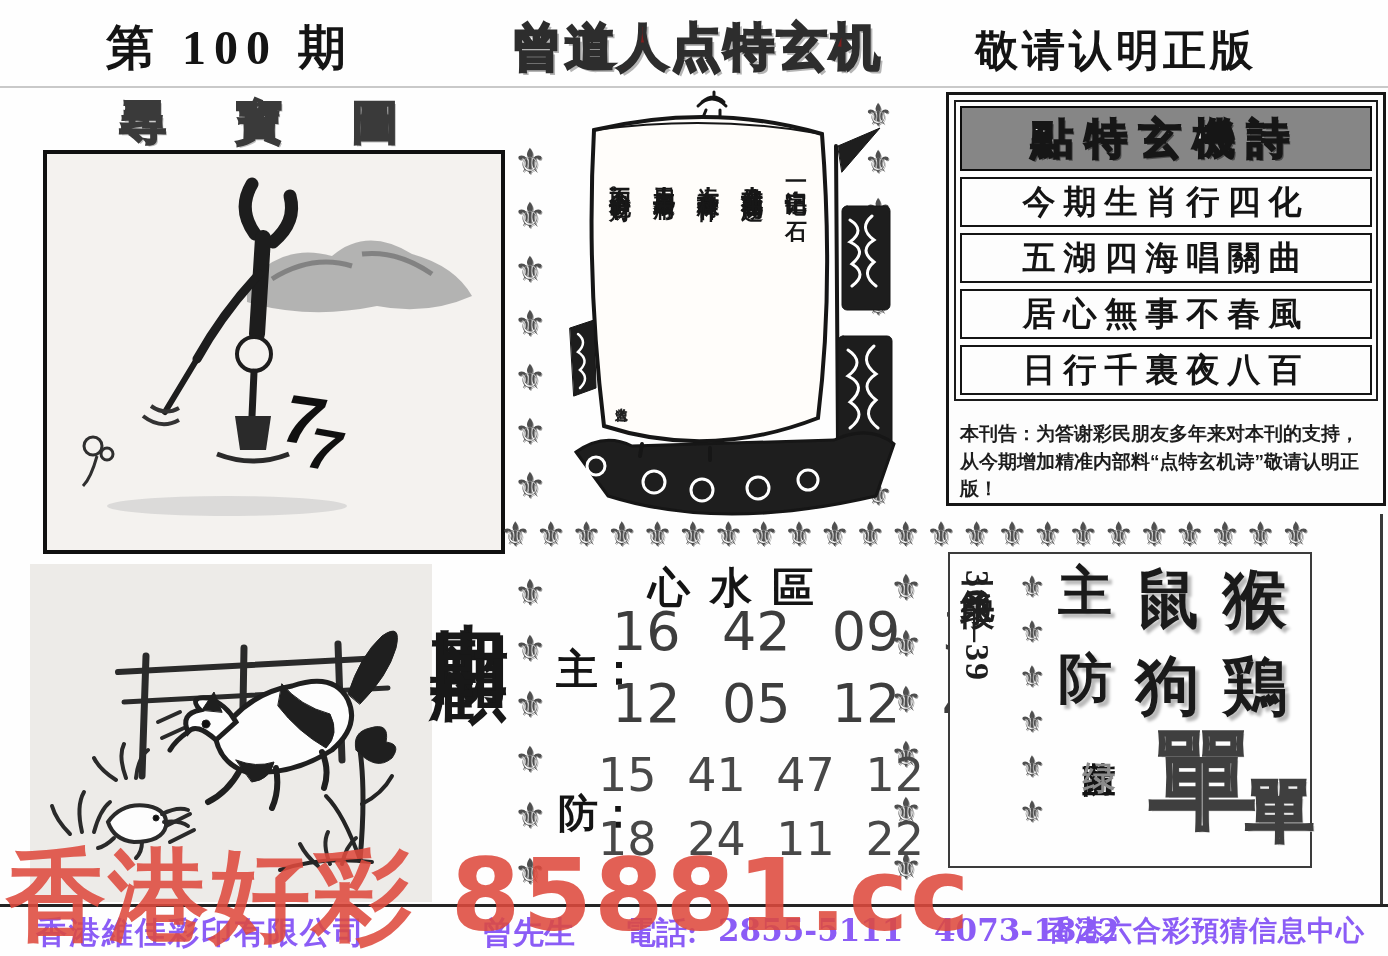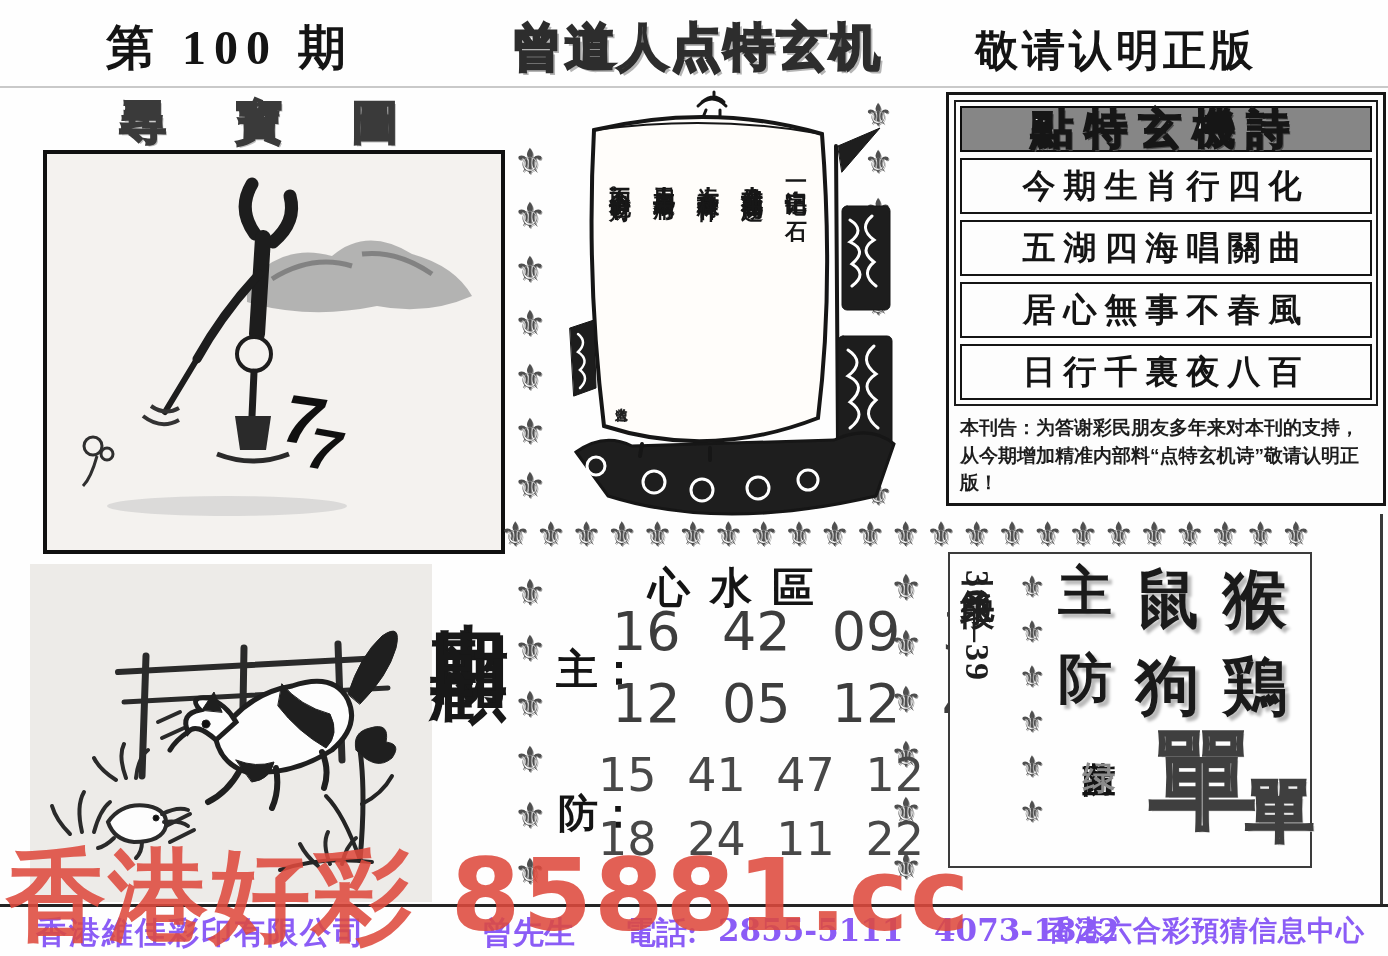--- a/index.html
+++ b/index.html
@@ -4,21 +4,21 @@
 <style>
   html,body{margin:0;padding:0;background:#e8e8e8;}
   #sheet{position:relative;width:1388px;height:956px;margin:0 auto;background:#fefefe;
          font-family:"Liberation Sans",sans-serif;color:#141414;overflow:hidden;}
   [data-name]{box-sizing:border-box;}
 
   
   .issue{position:absolute;left:106px;top:16px;font-family:"Liberation Serif",serif;
          font-size:48px;font-weight:600;letter-spacing:8px;white-space:nowrap;}
   .main-title{position:absolute;left:512px;top:14px;font-size:50px;font-weight:900;
-         letter-spacing:3px;color:#737373;-webkit-text-stroke:2.6px #2d2d2d;
+         letter-spacing:3px;color:#7f1d1d;-webkit-text-stroke:2.6px #2d2d2d;
          text-shadow:3px 3px 0 #b5b5b5;white-space:nowrap;font-family:"Liberation Sans",sans-serif;}
   .slogan{position:absolute;left:975px;top:22px;font-family:"Liberation Serif",serif;
          font-size:43px;font-weight:900;letter-spacing:4px;white-space:nowrap;}
   .header-rule{position:absolute;left:0;top:86px;width:1388px;border-top:2px solid #c9c9c9;}
 
   
   .treasure-heading{position:absolute;left:112px;top:92px;font-size:46px;font-weight:900;
          letter-spacing:70px;white-space:nowrap;color:#fff;-webkit-text-stroke:2.4px #3a3a3a;
          text-shadow:2px 2px 0 #bdbdbd;margin-left:8px;}
   .treasure-box{position:absolute;left:43px;top:150px;width:462px;height:404px;
@@ -45,28 +45,28 @@
   .sail-text{position:absolute;left:598px;top:170px;width:220px;height:272px;
          writing-mode:vertical-rl;white-space:pre-line;font-family:"Liberation Serif",serif;
          font-size:22px;font-weight:700;line-height:2.0;letter-spacing:2px;color:#171717;}
   .sail-sign{position:absolute;left:612px;top:398px;writing-mode:vertical-rl;
          font-size:13px;font-weight:700;color:#222;font-family:"Liberation Serif",serif;}
 
   
   .poem-panel{position:absolute;left:946px;top:92px;width:440px;height:414px;
          border:3px solid #151515;background:#fdfdfd;padding:5px;}
   .poem-inner{border:2px solid #1b1b1b;padding:4px;}
-  .poem-head{height:46px;background:#868686;border:2px solid #0d0d0d;display:flex;
+  .poem-head{height:65px;background:#868686;border:2px solid #0d0d0d;display:flex;
          align-items:center;justify-content:center;font-size:42px;font-weight:900;
          letter-spacing:12px;color:#fff;-webkit-text-stroke:2.2px #161616;
          text-shadow:2px 2px 0 #4e4e4e;}
-  .poem-line{height:56px;border:2px solid #141414;margin-top:6px;display:flex;
+  .poem-line{height:50px;border:2px solid #141414;margin-top:6px;display:flex;
          align-items:center;justify-content:center;font-family:"Liberation Serif",serif;
          font-size:33px;font-weight:900;letter-spacing:8px;white-space:nowrap;}
-  .poem-notice{margin-top:6px;padding:2px 6px;font-size:19px;font-weight:700;
+  .poem-notice{margin-top:17px;padding:2px 6px;font-size:19px;font-weight:700;
          line-height:1.45;color:#1d1d1d;}
 
   
   .hz-title{position:absolute;left:648px;top:560px;font-family:"Liberation Serif",serif;
          font-size:42px;font-weight:900;letter-spacing:20px;white-space:nowrap;}
   .hz-label-main{position:absolute;left:556px;top:642px;font-family:"Liberation Serif",serif;
          font-size:42px;font-weight:900;}
   .hz-label-guard{position:absolute;left:558px;top:786px;font-family:"Liberation Serif",serif;
          font-size:40px;font-weight:900;}
   .num-row{position:absolute;font-family:"DejaVu Sans",sans-serif;color:#3d3d3d;white-space:pre;}

